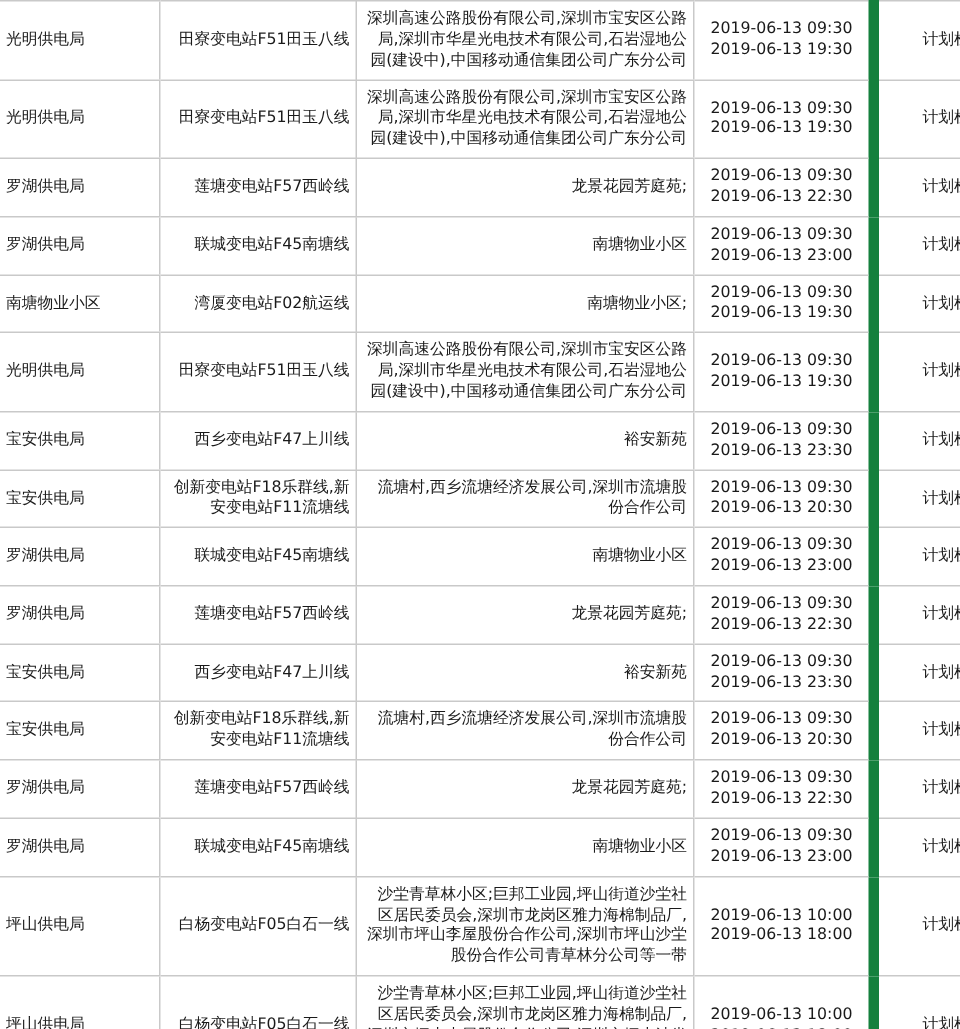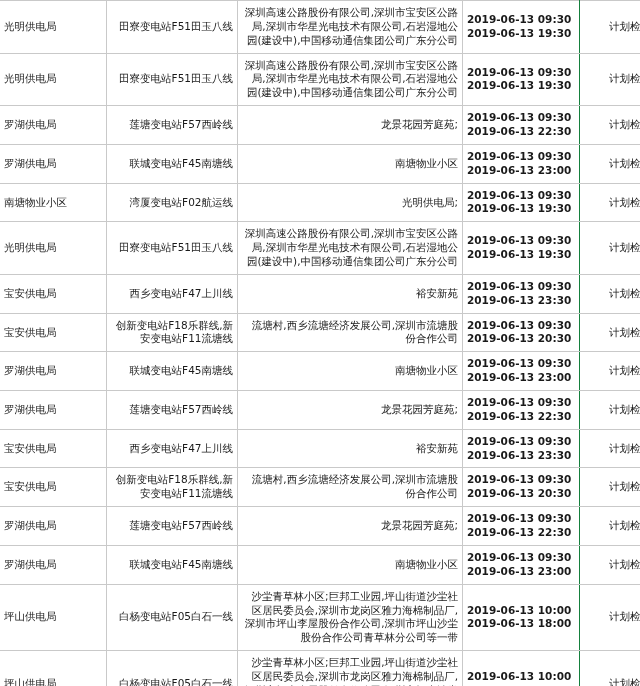--- a/index.html
+++ b/index.html
@@ -37,25 +37,24 @@
     text-align: right;
     border-left: 1px solid #c9c9c9;
     border-right: 1px solid #c9c9c9;
   }
   .col-area {
     width: 216px;
     text-align: right;
   }
   .col-time {
     width: 108px;
-    text-align: left;
+    text-align: center;
     border-left: 1px solid #c9c9c9;
-    border-right: 1px solid #15803d;
+    border-right: 7px solid #15803d;
     white-space: nowrap;
-    font-weight: bold;
   }
   .col-type {
     width: 92px;
     text-align: center;
   }
   .time-line {
     display: block;
   }
 </style>
 </head>
@@ -99,21 +98,21 @@
         <td class="col-area">南塘物业小区</td>
         <td class="col-time">
           <span class="time-line">2019-06-13 09:30</span>
           <span class="time-line">2019-06-13 23:00</span>
         </td>
         <td class="col-type">计划检修</td>
       </tr>
       <tr>
         <td class="col-unit">南塘物业小区</td>
         <td class="col-line">湾厦变电站F02航运线</td>
-        <td class="col-area">光明供电局;</td>
+        <td class="col-area">南塘物业小区;</td>
         <td class="col-time">
           <span class="time-line">2019-06-13 09:30</span>
           <span class="time-line">2019-06-13 19:30</span>
         </td>
         <td class="col-type">计划检修</td>
       </tr>
       <tr>
         <td class="col-unit">光明供电局</td>
         <td class="col-line">田寮变电站F51田玉八线</td>
         <td class="col-area">深圳高速公路股份有限公司,深圳市宝安区公路局,深圳市华星光电技术有限公司,石岩湿地公园(建设中),中国移动通信集团公司广东分公司</td>

